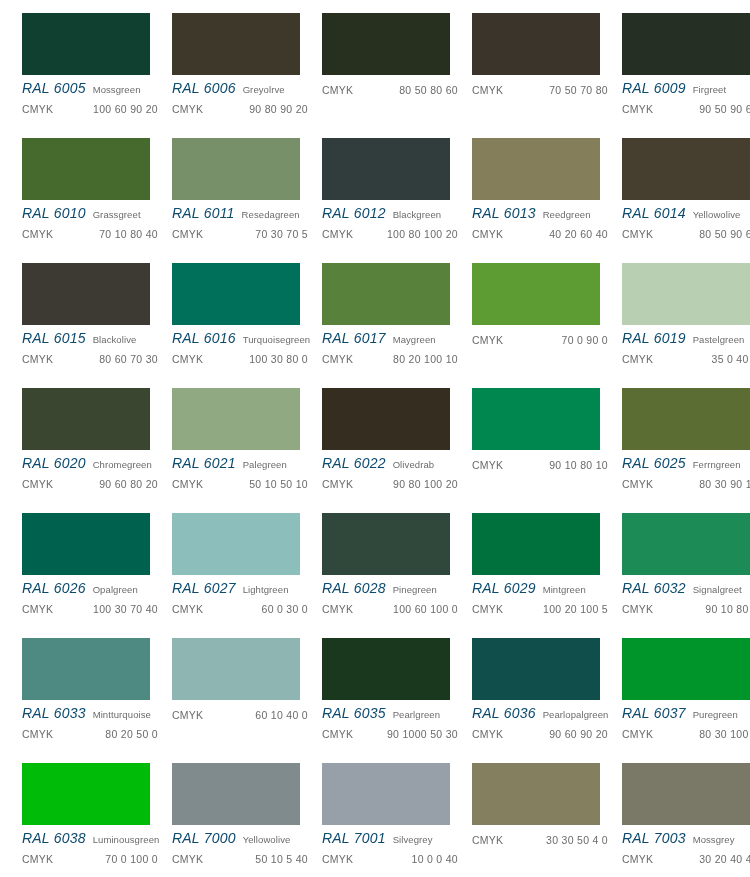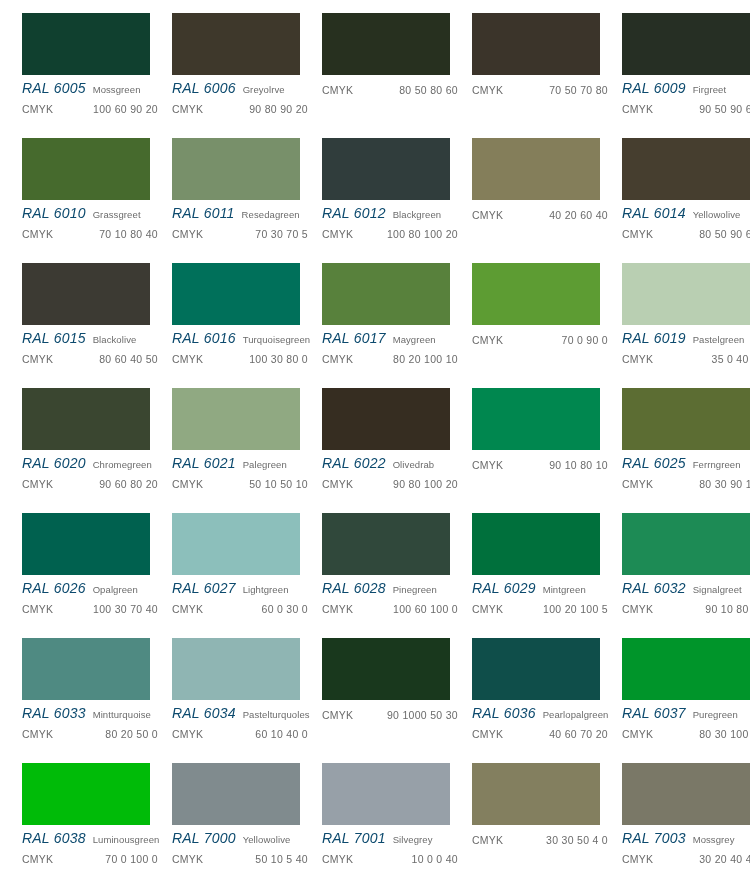--- a/index.html
+++ b/index.html
@@ -177,20 +177,24 @@
         </div>
         <div class="cmyk-row">
           <span class="cmyk-label">CMYK</span>
           <span class="cmyk-values">100 80 100 20</span>
         </div>
       </div>
     </div>
     <div class="swatch-cell">
       <div class="swatch-chip" style="background-color: rgb(132, 126, 90);"></div>
       <div class="swatch-meta">
+        <div class="name-row">
+          <span class="ral-code">RAL 6013</span>
+          <span class="ral-name">Reedgreen</span>
+        </div>
         <div class="cmyk-row">
           <span class="cmyk-label">CMYK</span>
           <span class="cmyk-values">40 20 60 40</span>
         </div>
       </div>
     </div>
     <div class="swatch-cell">
       <div class="swatch-chip" style="background-color: rgb(70, 62, 47);"></div>
       <div class="swatch-meta">
         <div class="name-row">
@@ -205,21 +209,21 @@
     </div>
     <div class="swatch-cell">
       <div class="swatch-chip" style="background-color: rgb(60, 58, 51);"></div>
       <div class="swatch-meta">
         <div class="name-row">
           <span class="ral-code">RAL 6015</span>
           <span class="ral-name">Blackolive</span>
         </div>
         <div class="cmyk-row">
           <span class="cmyk-label">CMYK</span>
-          <span class="cmyk-values">80 60 40 50</span>
+          <span class="cmyk-values">80 60 70 30</span>
         </div>
       </div>
     </div>
     <div class="swatch-cell">
       <div class="swatch-chip" style="background-color: rgb(0, 112, 90);"></div>
       <div class="swatch-meta">
         <div class="name-row">
           <span class="ral-code">RAL 6016</span>
           <span class="ral-name">Turquoisegreen</span>
         </div>
@@ -399,49 +403,49 @@
         </div>
         <div class="cmyk-row">
           <span class="cmyk-label">CMYK</span>
           <span class="cmyk-values">80 20 50 0</span>
         </div>
       </div>
     </div>
     <div class="swatch-cell">
       <div class="swatch-chip" style="background-color: rgb(143, 181, 179);"></div>
       <div class="swatch-meta">
-        <div class="name-row">
-          <span class="ral-code">RAL 6034</span>
-          <span class="ral-name">Pastelturquoles</span>
-        </div>
         <div class="cmyk-row">
           <span class="cmyk-label">CMYK</span>
           <span class="cmyk-values">60 10 40 0</span>
         </div>
       </div>
     </div>
     <div class="swatch-cell">
       <div class="swatch-chip" style="background-color: rgb(25, 56, 29);"></div>
       <div class="swatch-meta">
+        <div class="name-row">
+          <span class="ral-code">RAL 6035</span>
+          <span class="ral-name">Pearlgreen</span>
+        </div>
         <div class="cmyk-row">
           <span class="cmyk-label">CMYK</span>
           <span class="cmyk-values">90 1000 50 30</span>
         </div>
       </div>
     </div>
     <div class="swatch-cell">
       <div class="swatch-chip" style="background-color: rgb(15, 78, 74);"></div>
       <div class="swatch-meta">
         <div class="name-row">
           <span class="ral-code">RAL 6036</span>
           <span class="ral-name">Pearlopalgreen</span>
         </div>
         <div class="cmyk-row">
           <span class="cmyk-label">CMYK</span>
-          <span class="cmyk-values">40 60 70 20</span>
+          <span class="cmyk-values">90 60 90 20</span>
         </div>
       </div>
     </div>
     <div class="swatch-cell">
       <div class="swatch-chip" style="background-color: rgb(0, 149, 42);"></div>
       <div class="swatch-meta">
         <div class="name-row">
           <span class="ral-code">RAL 6037</span>
           <span class="ral-name">Puregreen</span>
         </div>

